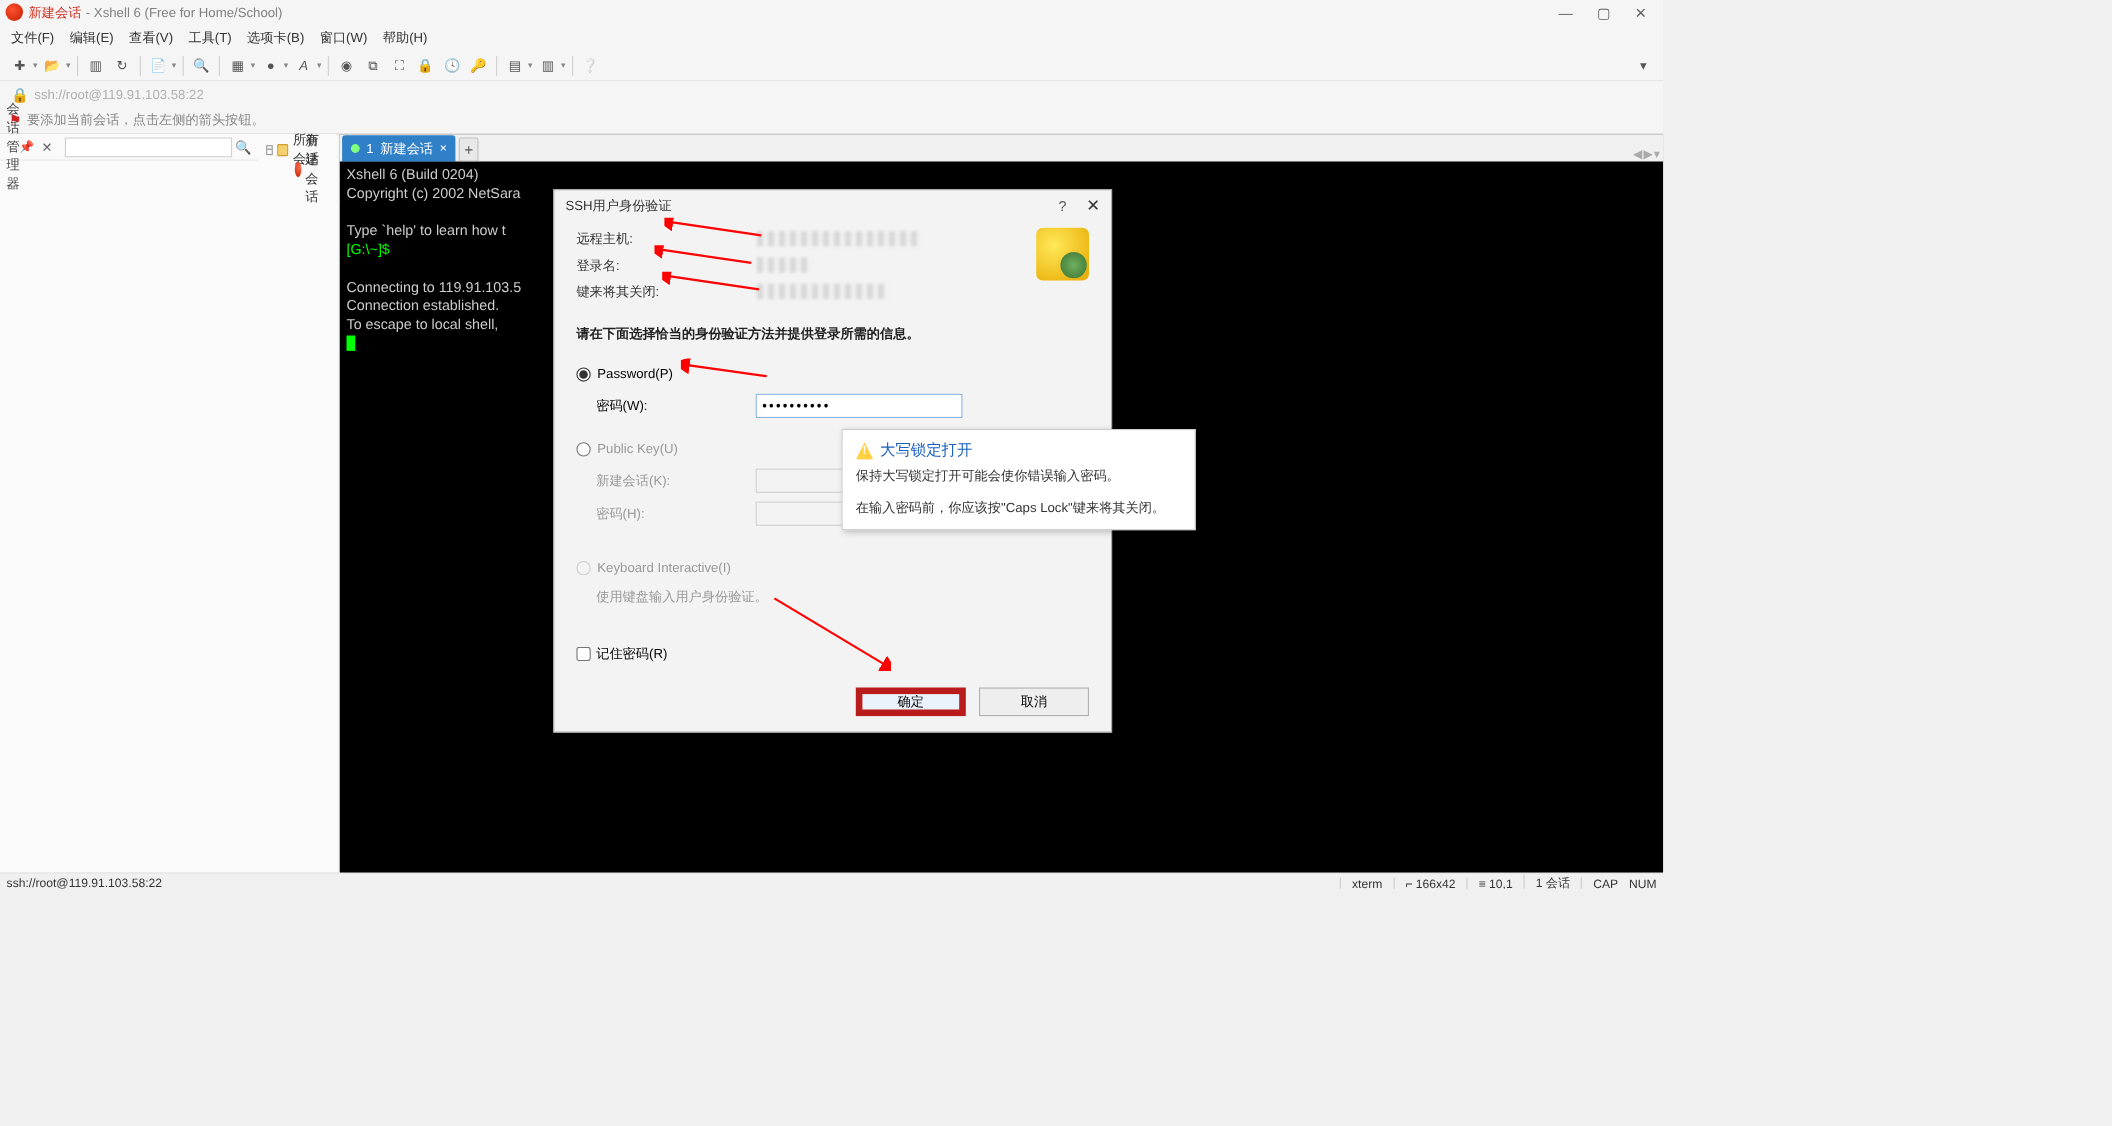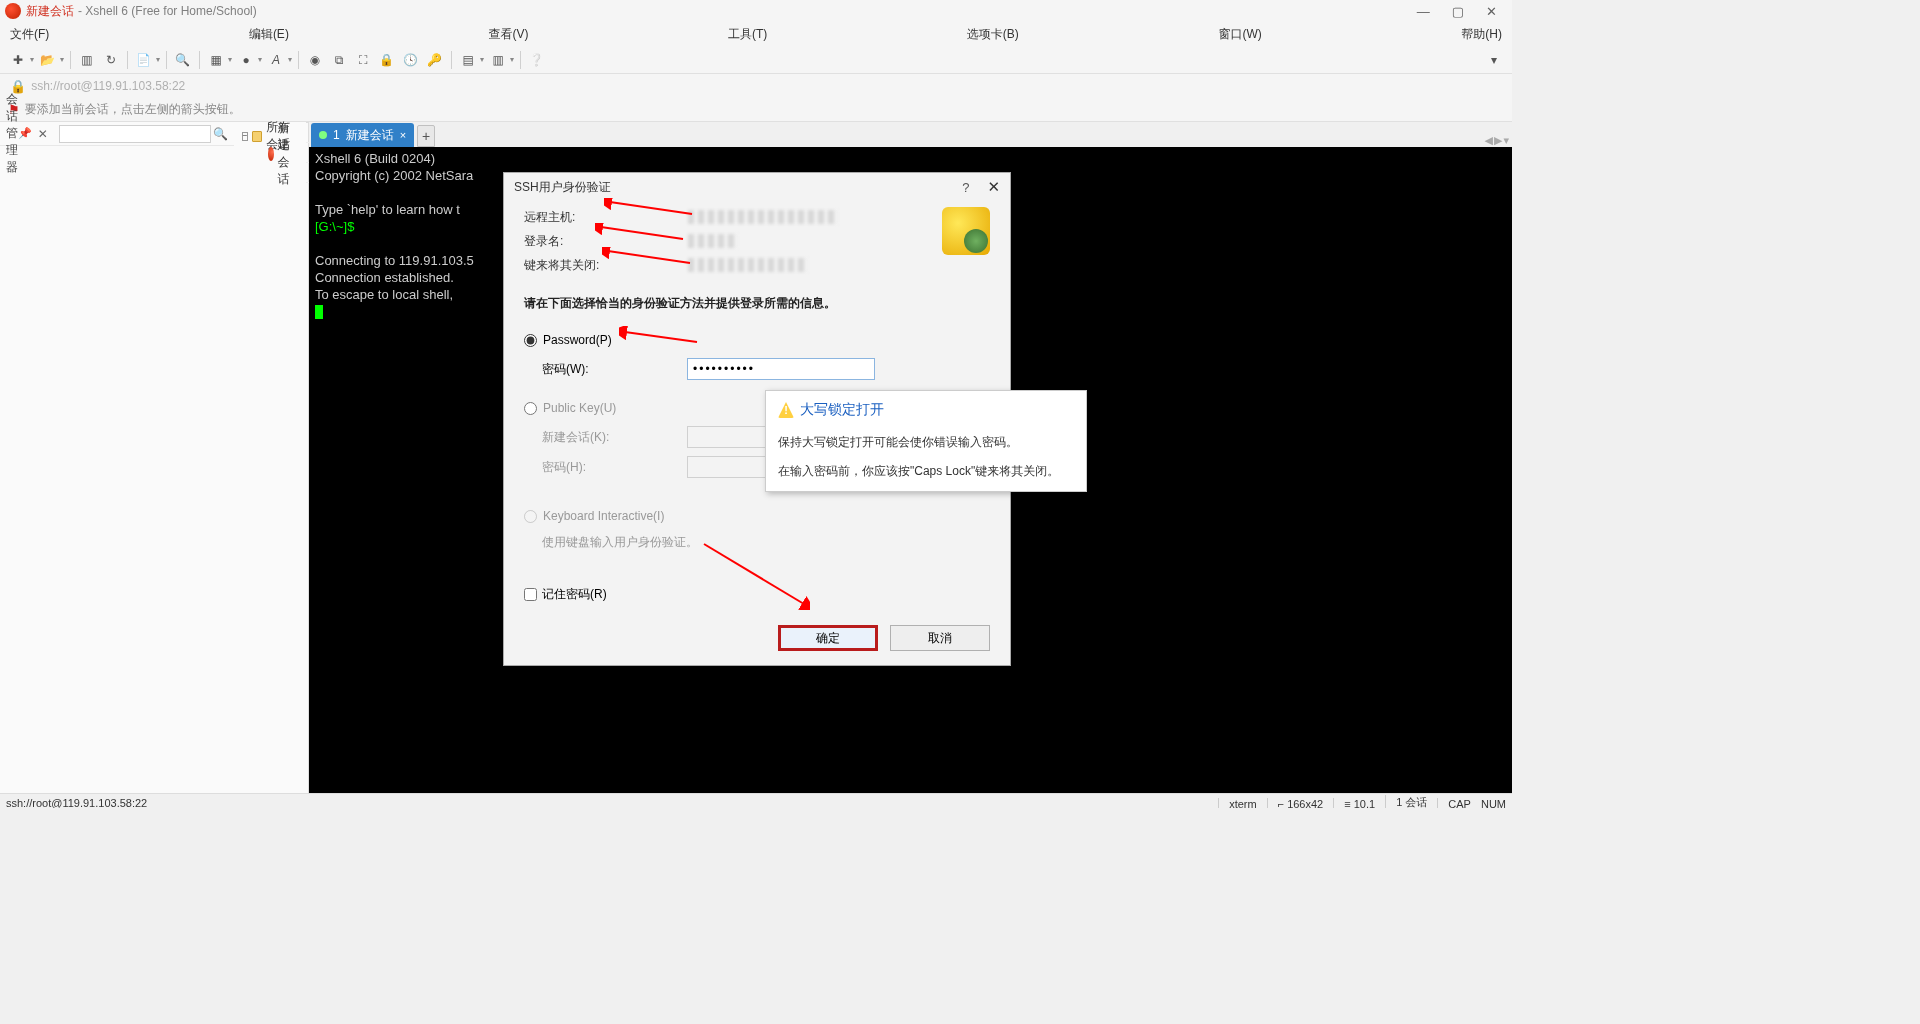--- a/index.html
+++ b/index.html
@@ -7,21 +7,21 @@
 
 
 .title-bar { height: 22px; background: #f5f5f5; display: flex; align-items: center; padding: 0 5px; }
 .title-bar .app-icon { width: 16px; height: 16px; background: radial-gradient(circle at 6px 6px,#ff5030,#c02000); border-radius: 50%; margin-right: 5px; }
 .title-bar .title { color: #d03020; font-size: 12px; }
 .title-bar .subtitle { color: #808080; margin-left: 4px; font-size: 12px; }
 .title-bar .win-ctrls { margin-left: auto; display: flex; gap: 22px; padding-right: 10px; }
 .title-bar .win-ctrls span { color: #606060; font-size: 13px; cursor: pointer; }
 
 
-.menu-bar { height: 24px; background: #f5f5f5; display: flex; align-items: center; padding: 0 10px; gap: 14px; font-size: 12px; color: #333; justify-content: space-between; }
+.menu-bar { height: 24px; background: #f5f5f5; display: flex; align-items: center; padding: 0 10px; gap: 14px; font-size: 12px; color: #333; }
 .menu-bar span { cursor: pointer; }
 
 
 .toolbar { height: 28px; background: #f5f5f5; display: flex; align-items: center; padding: 0 8px; gap: 4px; border-bottom: 1px solid #e0e0e0; }
 .toolbar .tb-item { width: 20px; height: 20px; display: flex; align-items: center; justify-content: center; cursor: pointer; color: #555; }
 .toolbar .sep { width: 1px; height: 18px; background: #d0d0d0; margin: 0 2px; }
 .toolbar .dd { font-size: 8px; color: #888; margin-left: -2px; }
 .tb-green { color: #2a9020; }
 .tb-orange { color: #e08000; }
 .tb-red { color: #d02020; }
@@ -88,28 +88,28 @@
 .field-row { display: flex; align-items: center; height: 30px; padding-left: 18px; }
 .field-row .flbl { width: 145px; }
 .field-row input[type=password], .field-row .fakebox { width: 188px; height: 22px; border: 1px solid #8bb5e0; background: #fff; padding: 0 5px; font-size: 12px; letter-spacing: 2px; }
 .field-row .fakebox.gray { border-color: #d0d0d0; background: #f3f3f3; }
 .field-row .flbl.gray, .radio-row.disabled label { color: #999; }
 .kbdesc { padding-left: 18px; color: #999; height: 24px; display:flex; align-items:center; }
 .chk-row { display: flex; align-items: center; margin-top: 32px; gap: 5px; }
 .chk-row input { width: 13px; height: 13px; }
 .btn-row { display: flex; justify-content: flex-end; gap: 12px; margin-top: 22px; }
 .btn { width: 100px; height: 26px; border: 1px solid #b0b0b0; display: flex; align-items: center; justify-content: center; cursor: pointer; font-size: 12px; }
-.btn.primary { border: 3px solid #b91c1c; background: #eaf2fb; }
+.btn.primary { border: 6px solid #b91c1c; background: #eaf2fb; }
 .btn.secondary { background: #eee; }
 
 
 .tooltip { position: absolute; left: 765px; top: 390px; width: 322px; background: #fff; border: 1px solid #ccc; box-shadow: 2px 2px 6px rgba(0,0,0,0.25); padding: 10px 12px; z-index: 200; font-size: 12px; }
 .tooltip .tt-title { color: #1a5fc0; font-size: 14px; display: flex; align-items: center; gap: 6px; }
 .tooltip .warn { display:inline-flex; width: 16px; height: 16px; background: #ffd040; align-items:center; justify-content:center; color:#fff; font-weight:bold; border-radius:2px; clip-path: polygon(50% 0,100% 100%,0 100%); font-size:11px; }
-.tooltip .tt-body { color: #333; margin-top: 14px; line-height: 1.6; }
+.tooltip .tt-body { color: #333; margin-top: 4px; line-height: 1.6; }
 
 
 .arrow { position: absolute; width: 90px; height: 20px; z-index: 150; }
 .arrow svg { width: 100%; height: 100%; }
 
 
 .status-bar { height: 18px; background: #f0f0f0; border-top: 1px solid #ddd; display: flex; align-items: center; font-size: 11px; padding: 0 6px; color: #333; }
 .status-bar .sbl { flex: 1; }
 .status-bar .sbr { display: flex; align-items: flex-end; }
 .sb-cell { border-left: 1px solid #ccc; padding: 0 10px; }

